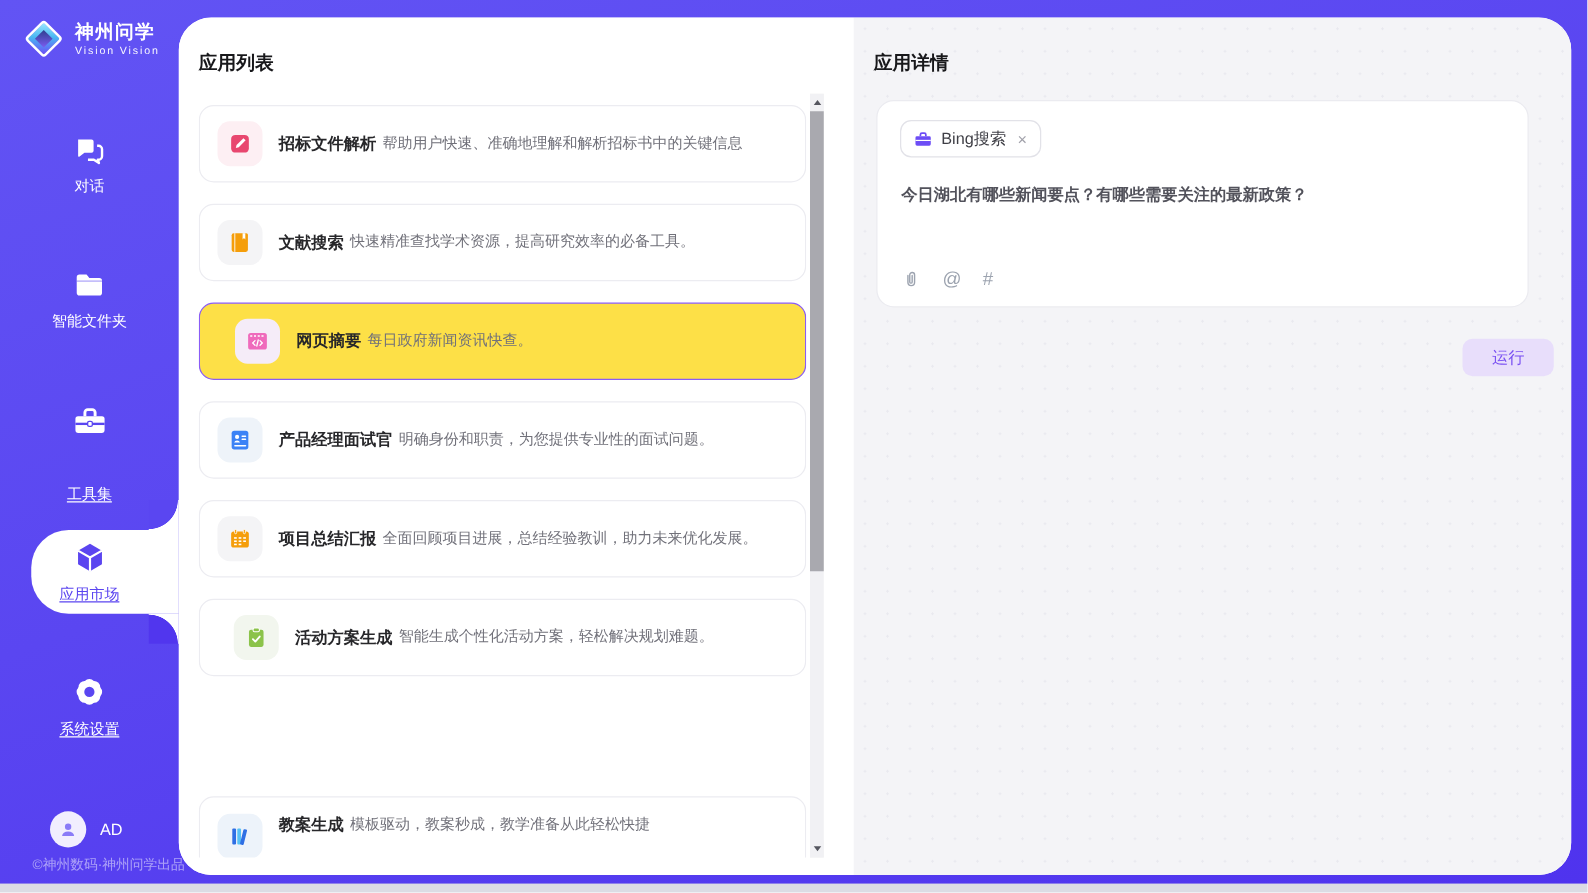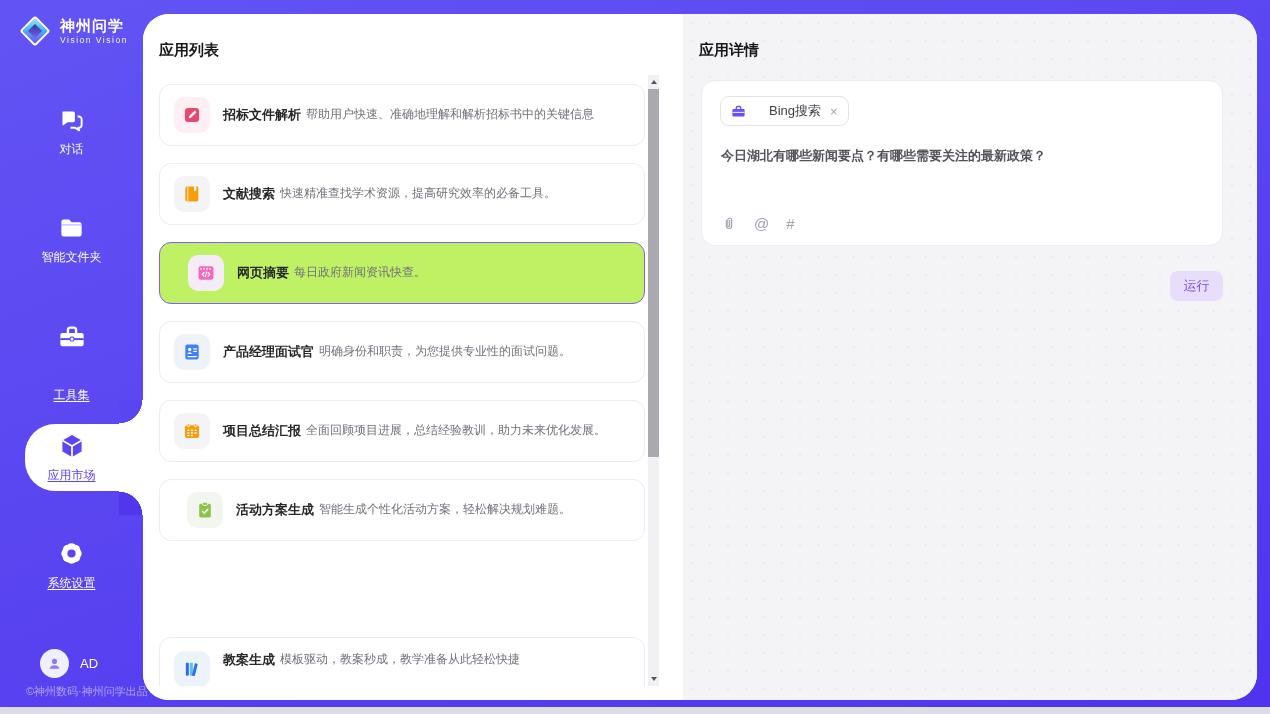--- a/index.html
+++ b/index.html
@@ -49,21 +49,21 @@
 
   .bottom-strip { position:absolute; left:0; top:707px; width:1270px; height:7px; background:#dcdce4; }
 
   
   .list-panel { position:absolute; left:0; top:0; width:540px; height:686px; background:#fff; }
   .panel-title { position:absolute; left:16px; top:27px; font-size:15px; font-weight:700; color:#18181b; }
   .apps-viewport { position:absolute; left:16px; top:61px; width:486px; height:611px; overflow:hidden; }
   .app-card { position:absolute; left:0; width:486px; height:62px; background:#fff;
     border:1px solid #ececf1; border-radius:12px; display:flex; align-items:center;
     padding:0 14px; gap:13px; cursor:pointer; }
-  .app-card.selected { background:#bef264; border:1.5px solid #8a5cf6;padding-left:28px; }
+  .app-card.selected { background:#fde047; border:1.5px solid #8a5cf6;padding-left:28px; }
   .tile { width:36px; height:36px; border-radius:10px; flex:0 0 auto;
     display:flex; align-items:center; justify-content:center; }
   .app-texts { display:flex; flex-direction:row; gap:5px; }
   .app-name { font-size:13px; font-weight:700; color:#27272a; }
   .app-desc { font-size:12px; color:#71717a; }
 
   
   .scrollbar { position:absolute; left:505px; top:61px; width:11px; height:611px; background:#f1f1f4; }
   .sb-btn { position:absolute; left:0; width:11px; height:14px; background:#f1f1f4;
     display:flex; align-items:center; justify-content:center; }
@@ -75,27 +75,27 @@
   .sb-thumb { position:absolute; left:0; top:14px; width:11px; height:368px; background:#a9a9af; }
 
   
   .detail-panel { position:absolute; left:540px; top:0; width:574px; height:686px; background:#f4f4f7;
     background-image:radial-gradient(#e9e9ef 1px,transparent 1px); background-size:18px 18px; }
   .detail-card { position:absolute; left:18px; top:66px; width:522px; height:166px; background:#fff;
     border:1px solid #ebebf0; border-radius:14px; }
   .tool-tag { position:absolute; left:18px; top:15px; height:30px; display:inline-flex;
     align-items:center; gap:7px; padding:0 10px; border:1px solid #e2e2e8; border-radius:9px;
     background:#fff; cursor:default; }
-  .tool-tag .tag-label { font-size:13px; color:#3f3f46;margin-left:16px; }
+  .tool-tag .tag-label { font-size:13px; color:#3f3f46; }
   .tag-close { font-size:13px; color:#a1a1aa; cursor:pointer; line-height:1; padding-left:2px; }
   .prompt-text { position:absolute; left:19px; top:66px; width:480px; font-size:13px; color:#52525b;font-weight:bold; }
   .composer-icons { position:absolute; left:19px; top:134px; display:flex; align-items:center; gap:17px;
     color:#9ca3af; }
   .glyph-ic { font-size:15px; color:#9ca3af; cursor:pointer; font-weight:400; }
-  .run-btn { position:absolute; left:487px; top:257px; width:53px; height:30px; background:#e8defb;
+  .run-btn { position:absolute; left:487px; top:257px; width:73px; height:30px; background:#e8defb;
     color:#7950f2; font-size:13px; border:none; border-radius:8px; cursor:pointer;
     font-family:inherit; }
 </style>
 </head>
 <body>
 
 <div class="stage">
   <div class="frame"></div>
 
   <div class="sidebar">

